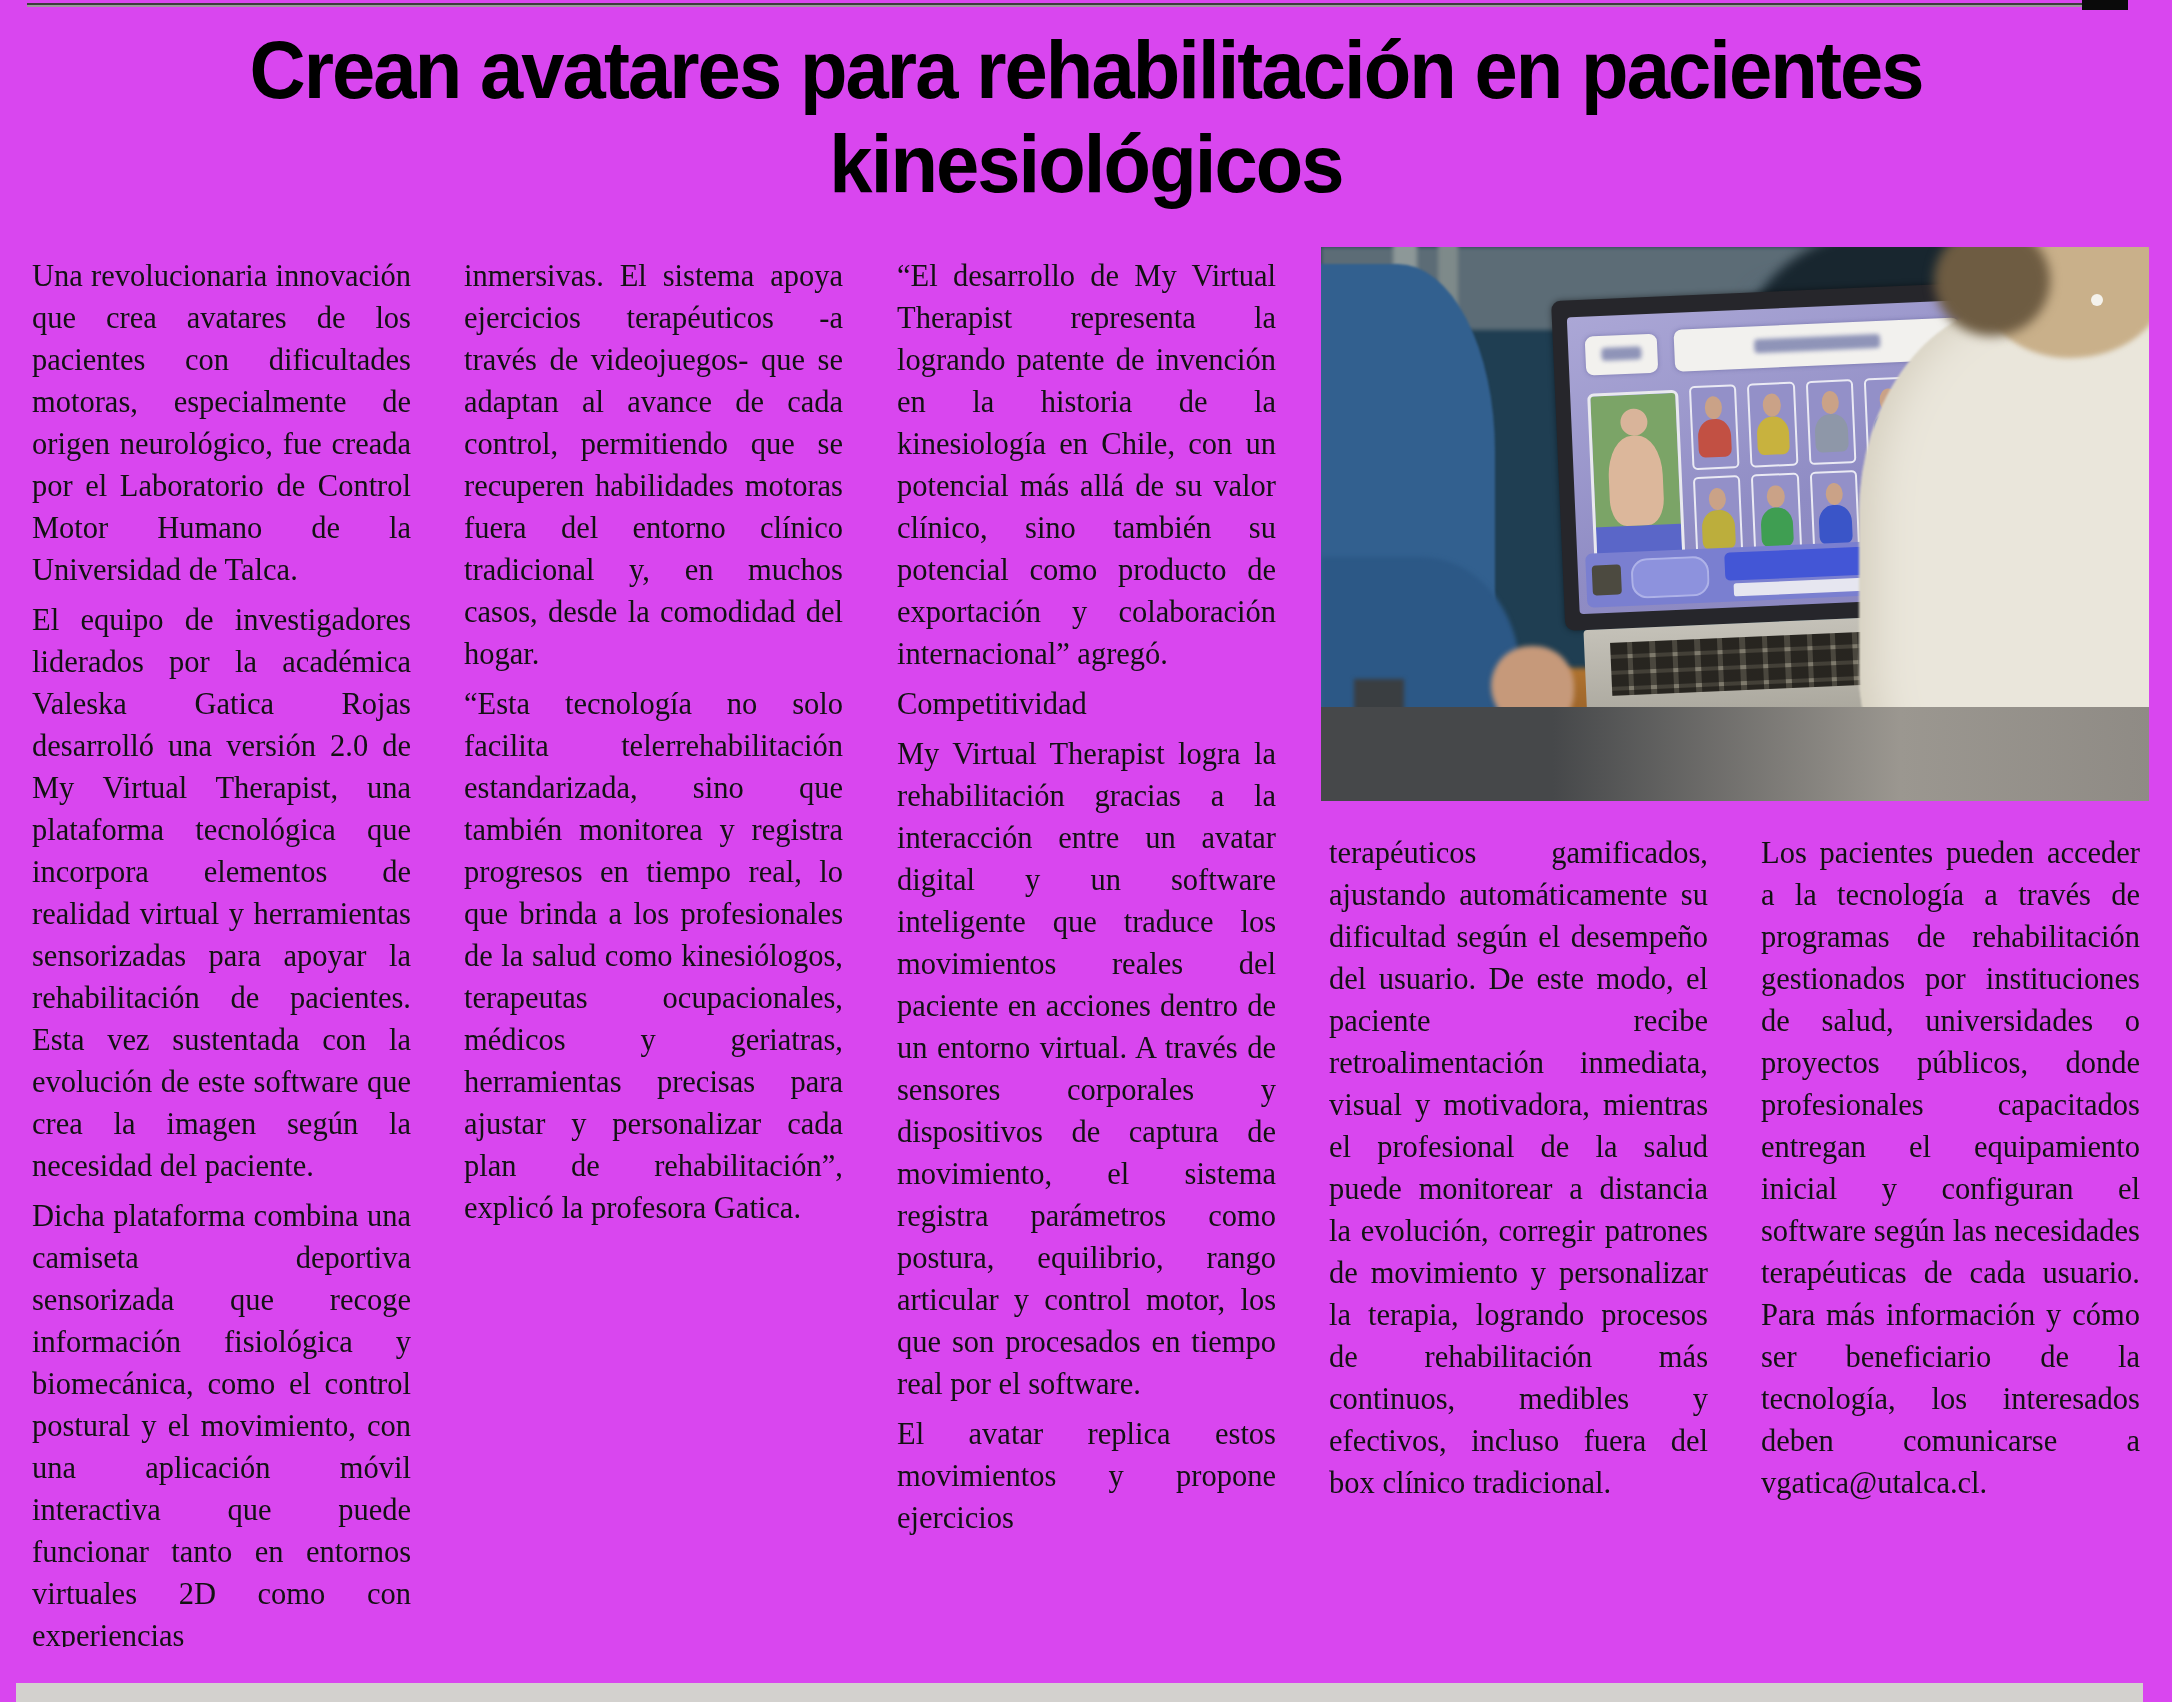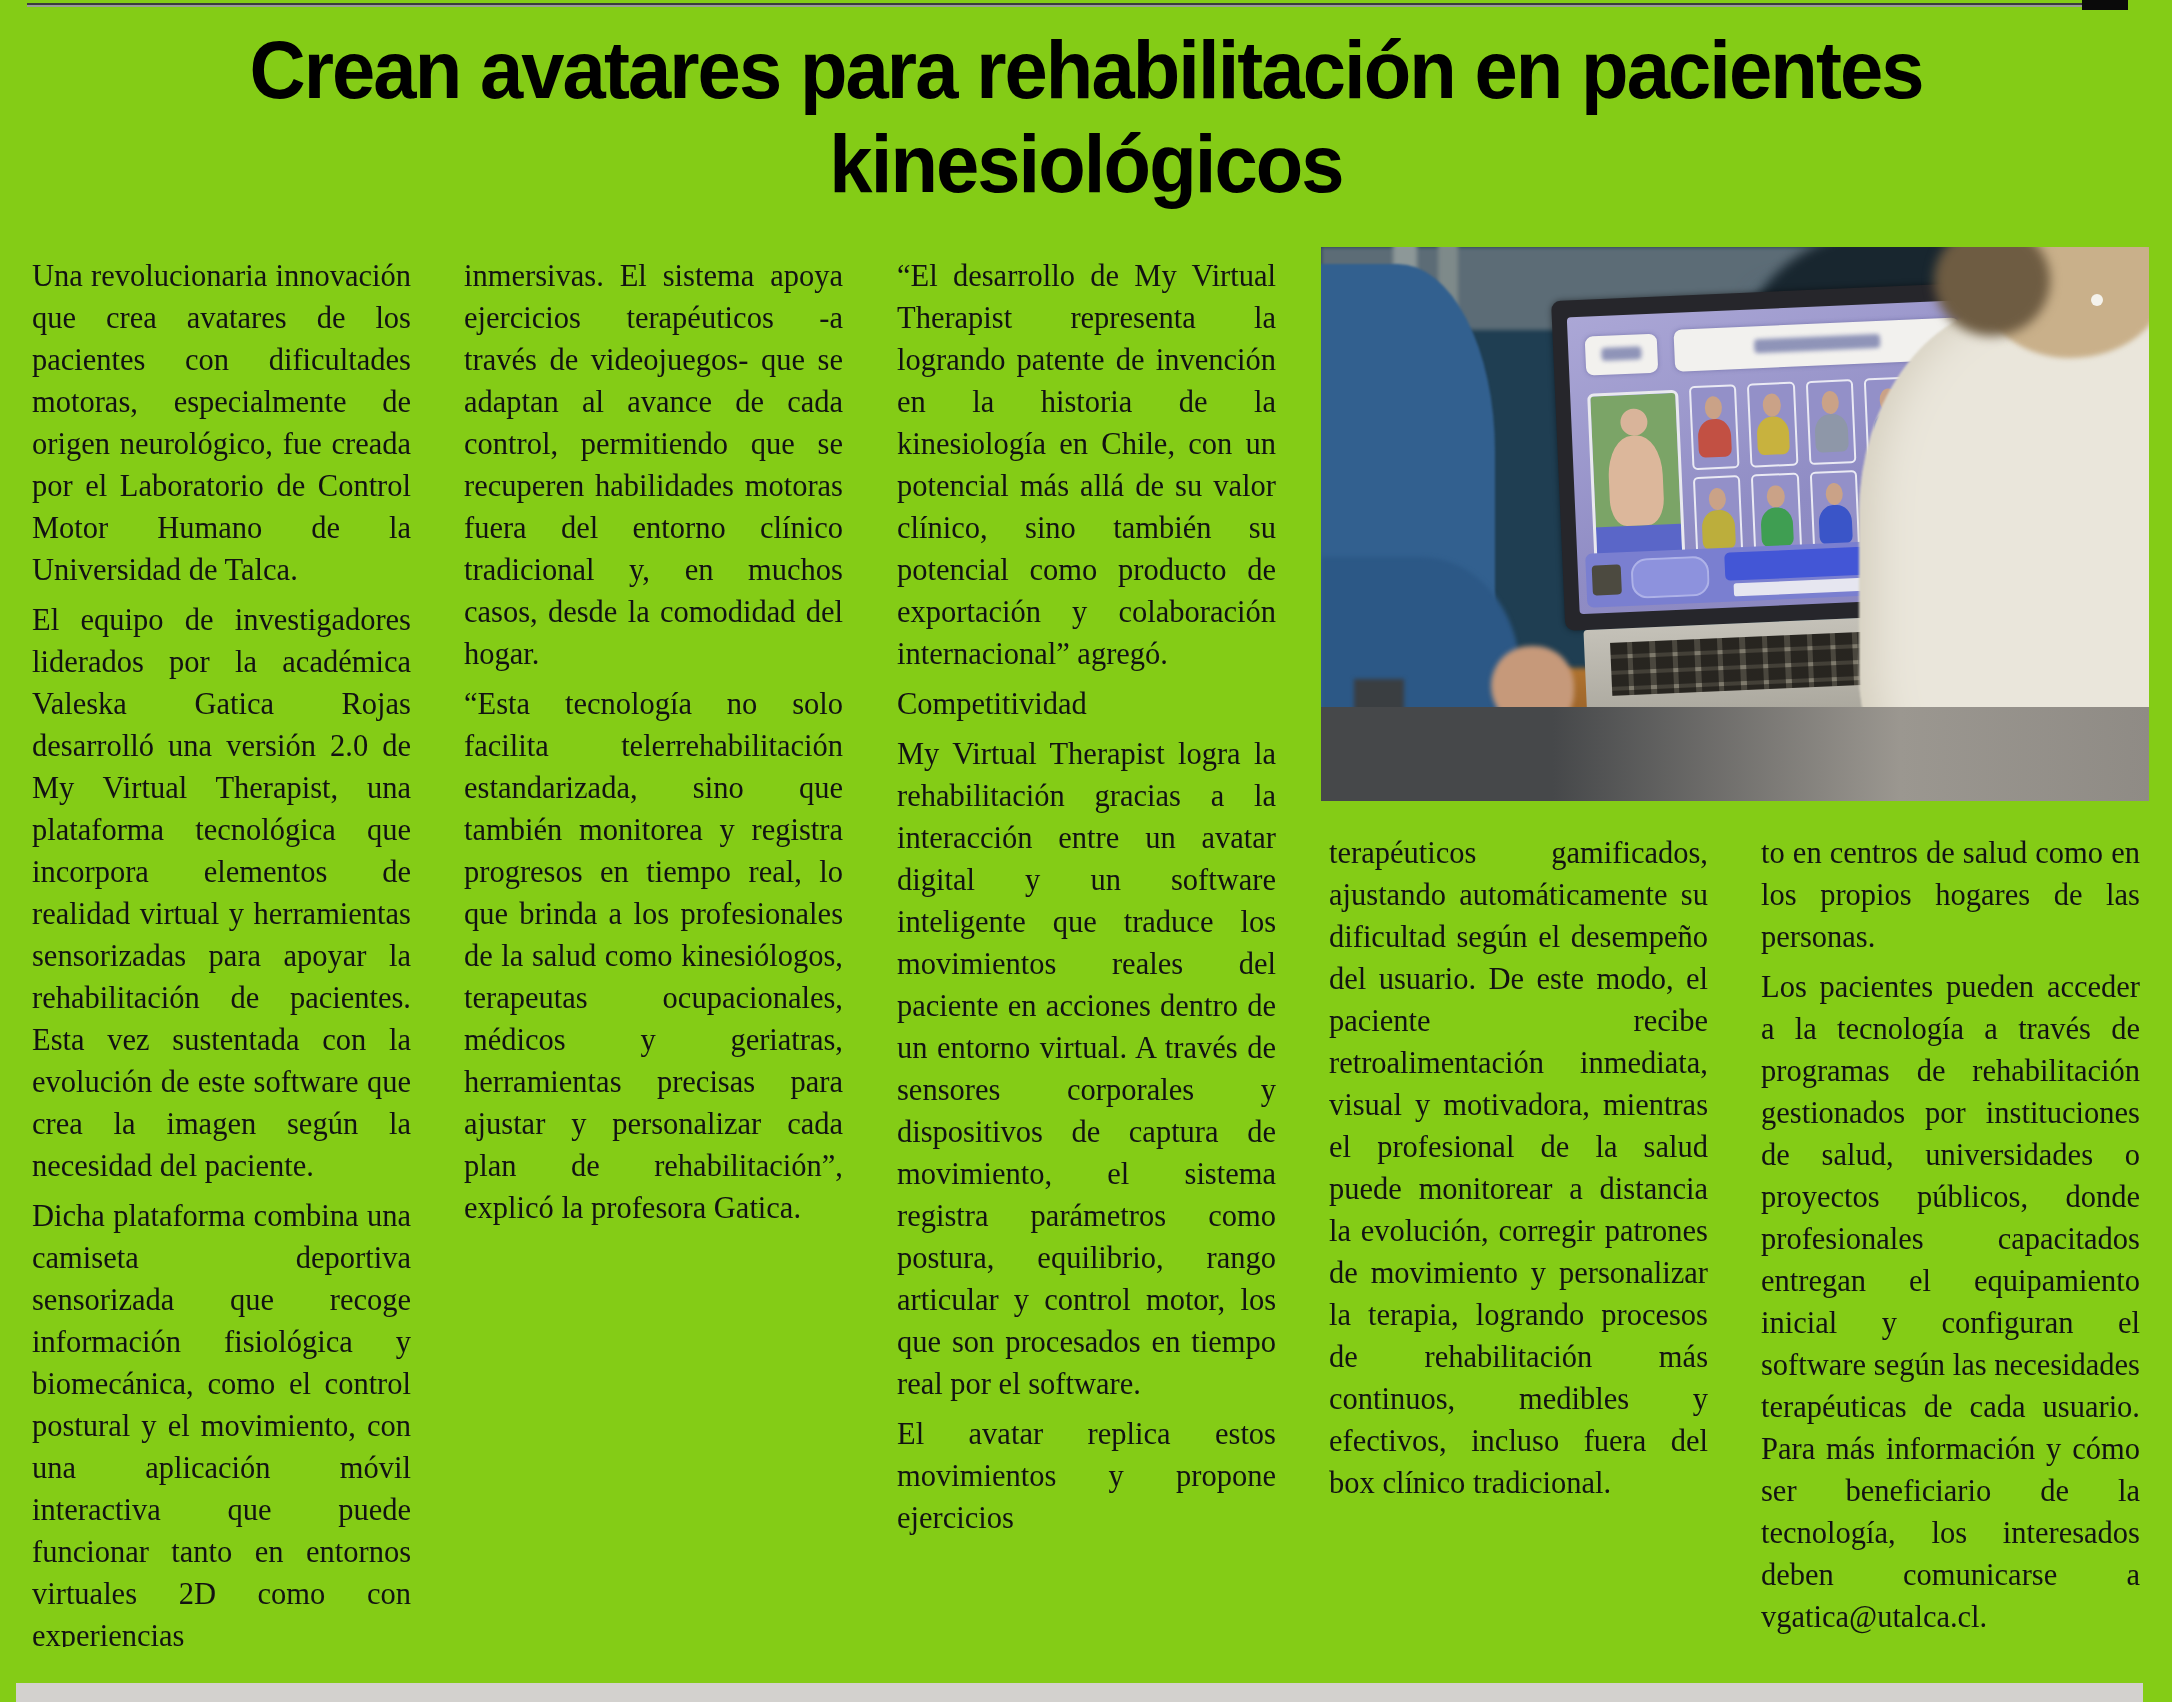--- a/index.html
+++ b/index.html
@@ -1,16 +1,16 @@
 <!DOCTYPE html>
 <html lang="es" style="font-size:10.6px"><head>
 <meta charset="utf-8">
 <style>
   html,body{margin:0;padding:0;background:#fbfbf9;}
-  .page{position:relative;width:2172px;height:1703px;background:#84cc16;overflow:hidden;
+  .page{position:relative;width:2172px;height:1703px;background:#d946ef;overflow:hidden;
         font-family:"Liberation Serif",serif;color:#121212;}
 
   
   .top-rule{position:absolute;left:26.5px;top:2.7px;width:2056px;height:4.6px;
             background:linear-gradient(#3c3c3c 0 55%,#9a9a9a 55% 100%);}
   .corner-block{position:absolute;left:2082px;top:0;width:46px;height:10px;background:#0a0a0a;}
 
   .headline{position:absolute;left:0;right:0;top:22.5px;margin:0;text-align:center;
             font-family:"Liberation Sans",sans-serif;font-weight:700;font-size:81px;
             line-height:1.17;letter-spacing:-2px;color:#000;transform:scaleX(0.96);}
@@ -125,21 +125,20 @@
     <p>Competitividad</p>
     <p>My Virtual Therapist logra la rehabilitación gracias a la interacción entre un avatar digital y un software inteligente que traduce los movimientos reales del paciente en acciones dentro de un entorno virtual. A través de sensores corporales y dispositivos de captura de movimiento, el sistema registra parámetros como postura, equilibrio, rango articular y control motor, los que son procesados en tiempo real por el software.</p>
     <p>El avatar replica estos movimientos y propone ejercicios</p>
   </div>
 
   <div class="col c4">
     <p>terapéuticos gamificados, ajustando automáticamente su dificultad según el desempeño del usuario. De este modo, el paciente recibe retroalimentación inmediata, visual y motivadora, mientras el profesional de la salud puede monitorear a distancia la evolución, corregir patrones de movimiento y personalizar la terapia, logrando procesos de rehabilitación más continuos, medibles y efectivos, incluso fuera del box clínico tradicional.</p>
   </div>
 
   <div class="col c5">
-    <p>to en centros de salud como en los propios hogares de las personas.</p>
     <p>Los pacientes pueden acceder a la tecnología a través de programas de rehabilitación gestionados por instituciones de salud, universidades o proyectos públicos, donde profesionales capacitados entregan el equipamiento inicial y configuran el software según las necesidades terapéuticas de cada usuario. Para más información y cómo ser beneficiario de la tecnología, los interesados deben comunicarse a vgatica@utalca.cl.</p>
   </div>
 
   <figure class="photo">
     <div class="wall-band"></div>
     <div class="wall-light"></div>
     <div class="post p1"></div>
     <div class="post p2"></div>
     <div class="dark-swoosh"></div>
     <div class="wood"></div>

